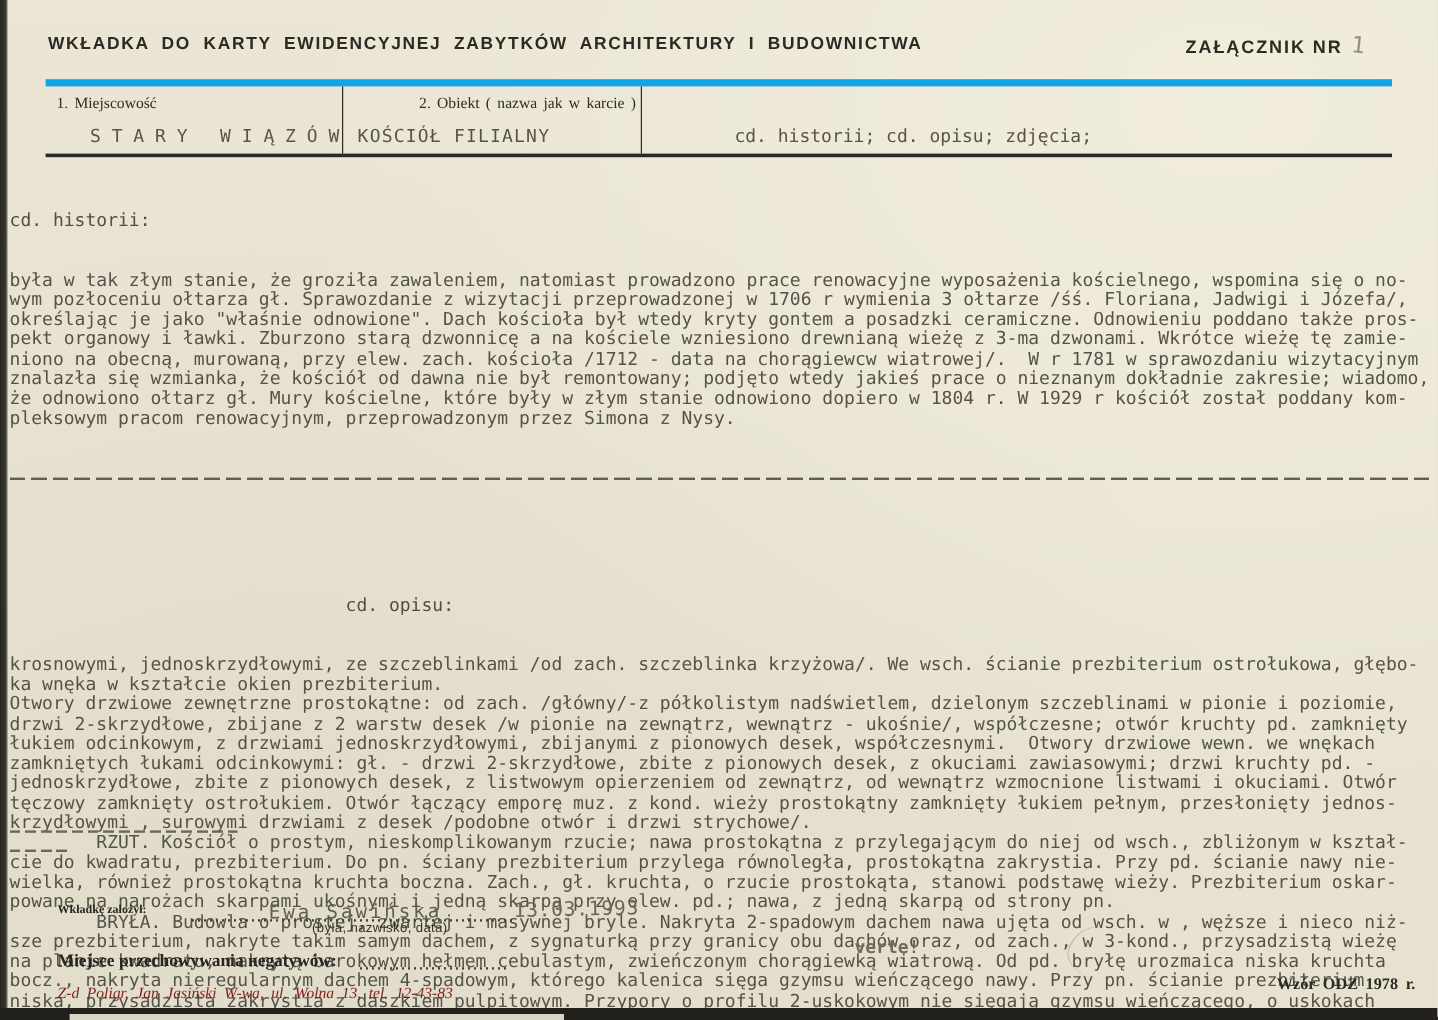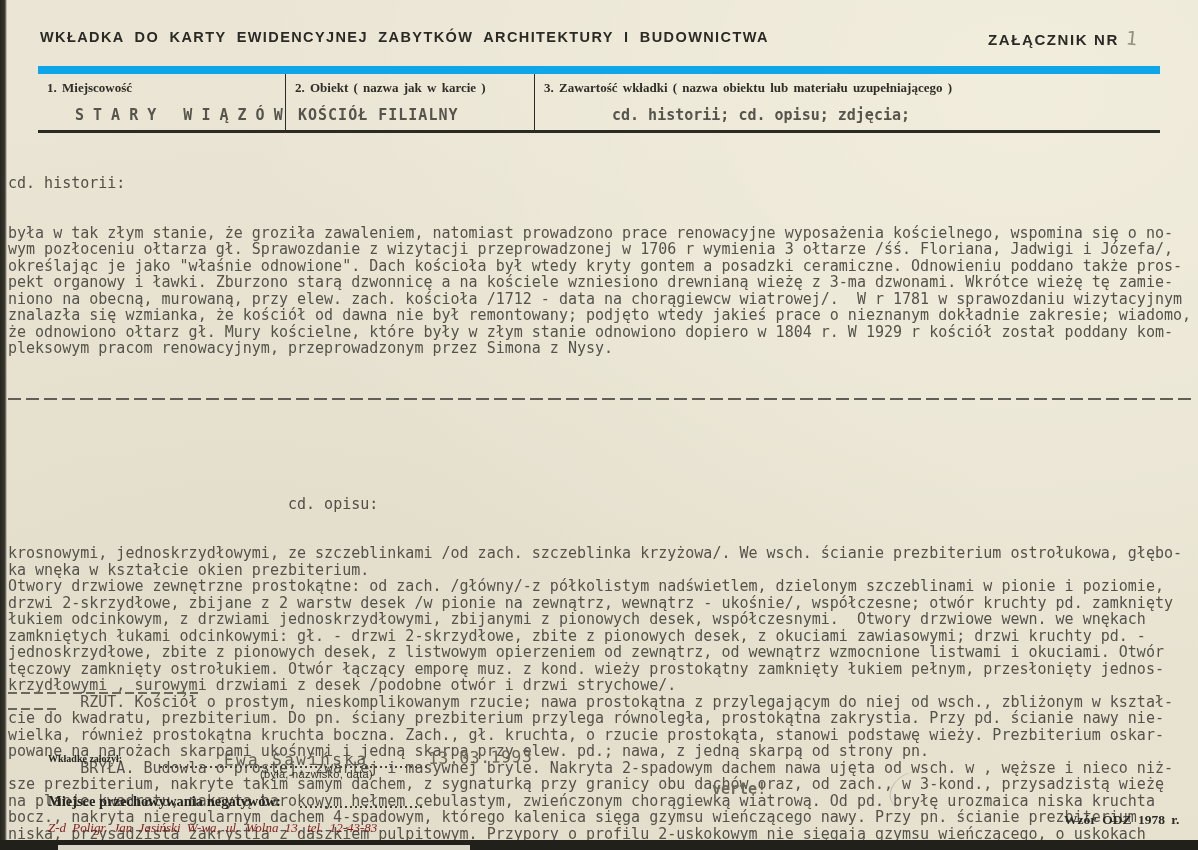--- a/index.html
+++ b/index.html
@@ -36,27 +36,26 @@
   }
   .attachment .pencil{
     font-family:"DejaVu Sans Mono", monospace;font-weight:normal;
     color:#95907e;font-size:19px;margin-left:7px;display:inline-block;
     transform:rotate(6deg);letter-spacing:0;
   }
 
   
   .form-table{
     position:absolute;left:38px;top:66px;width:1122px;height:56px;
-    border-top:8px solid #0ea5e9;border-bottom:3px solid #2b2a24;
+    border-top:6px solid #0ea5e9;border-bottom:3px solid #2b2a24;
     display:flex;
-    font-weight:bold;
   }
   .col{position:relative;height:100%;}
   .col1{width:247px;}
-  .col2{width:248px;border-left:1.5px solid #2b2a24;}
+  .col2{width:248px;border-left:1.5px solid #2b2a24;text-align:right;}
   .col3{width:627px;border-left:1.5px solid #2b2a24;flex:1;}
   .col .label{
     font-family:"Liberation Serif", serif;font-size:13px;color:#2f2d26;
     padding:6px 4px 0 9px;white-space:nowrap;overflow:hidden;word-spacing:2px;
   }
   .col .value{
     font-family:"DejaVu Sans Mono", monospace;font-size:15px;color:#57544b;
     white-space:pre;position:absolute;top:32px;
   }
   .col1 .value{left:37px;}
@@ -157,21 +156,20 @@
 <div class="form-table">
   <div class="col col1">
     <div class="label">1. Miejscowość</div>
     <div class="value">S T A R Y   W I Ą Z Ó W</div>
   </div>
   <div class="col col2">
     <div class="label">2. Obiekt ( nazwa jak w karcie )</div>
     <div class="value">KOŚCIÓŁ FILIALNY</div>
   </div>
   <div class="col col3">
-    <div class="label">3. Zawartość wkładki ( nazwa obiektu lub materiału uzupełniającego )</div>
     <div class="value">cd. historii; cd. opisu; zdjęcia;</div>
   </div>
 </div>
 
 <div class="body-text">
   <div class="sect-heading hist-head">cd. historii:</div>
   <div><div class="tline">była w tak złym stanie, że groziła zawaleniem, natomiast prowadzono prace renowacyjne wyposażenia kościelnego, wspomina się o no-</div><div class="tline">wym pozłoceniu ołtarza gł. Sprawozdanie z wizytacji przeprowadzonej w 1706 r wymienia 3 ołtarze /śś. Floriana, Jadwigi i Józefa/,</div><div class="tline">określając je jako "właśnie odnowione". Dach kościoła był wtedy kryty gontem a posadzki ceramiczne. Odnowieniu poddano także pros-</div><div class="tline">pekt organowy i ławki. Zburzono starą dzwonnicę a na kościele wzniesiono drewnianą wieżę z 3-ma dzwonami. Wkrótce wieżę tę zamie-</div><div class="tline">niono na obecną, murowaną, przy elew. zach. kościoła /1712 - data na chorągiewcw wiatrowej/.  W r 1781 w sprawozdaniu wizytacyjnym</div><div class="tline">znalazła się wzmianka, że kościół od dawna nie był remontowany; podjęto wtedy jakieś prace o nieznanym dokładnie zakresie; wiadomo,</div><div class="tline">że odnowiono ołtarz gł. Mury kościelne, które były w złym stanie odnowiono dopiero w 1804 r. W 1929 r kościół został poddany kom-</div><div class="tline">pleksowym pracom renowacyjnym, przeprowadzonym przez Simona z Nysy.</div></div>
   <div class="separator-row"><div class="dashes"></div></div>
   <div class="sect-gap"></div>
   <div class="sect-heading desc-head">cd. opisu:</div>

